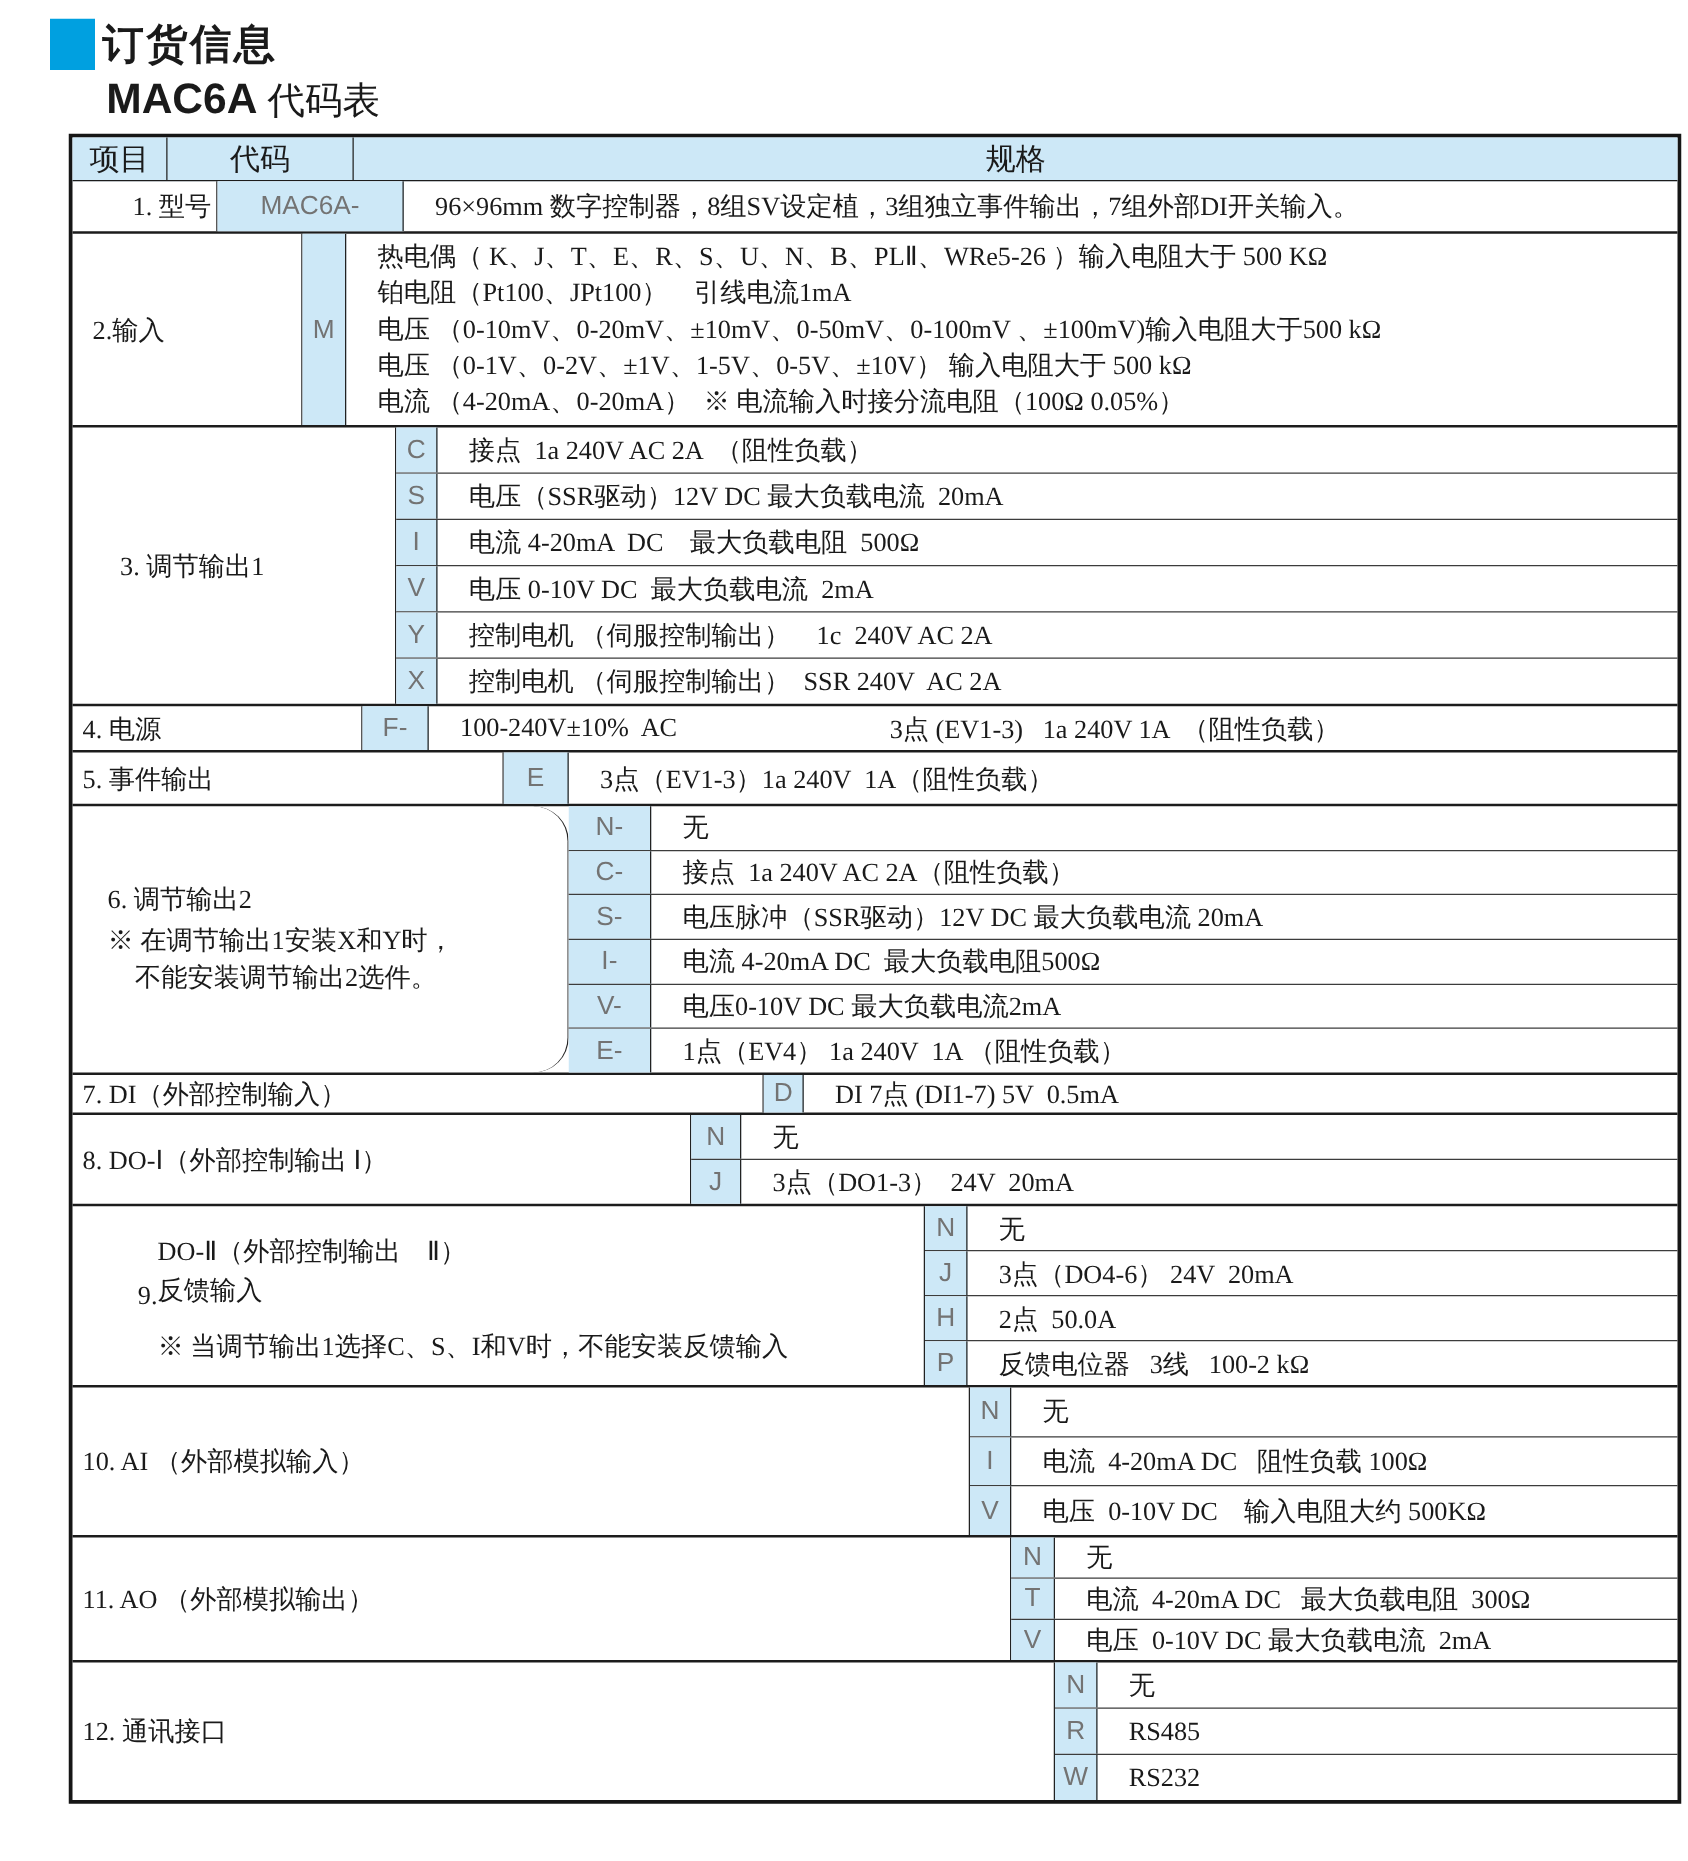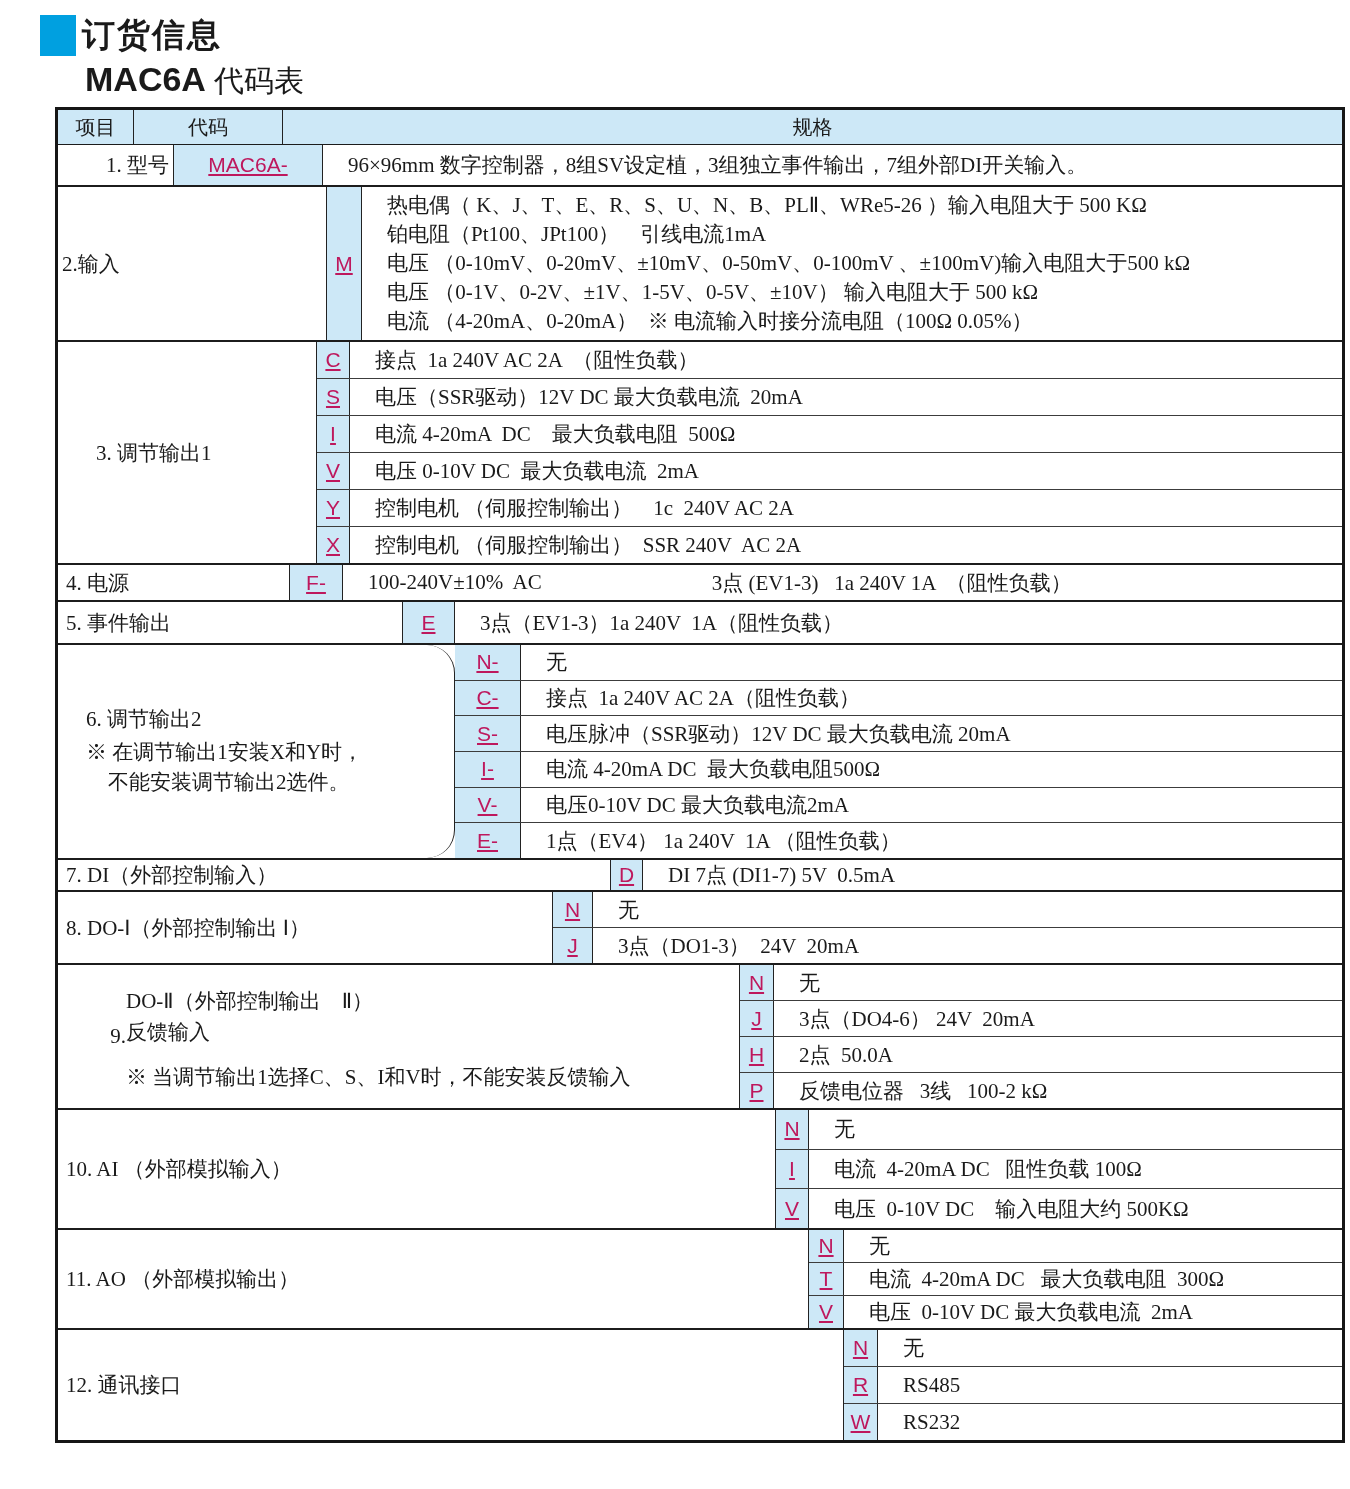--- a/index.html
+++ b/index.html
@@ -32,33 +32,33 @@
   .item-lines { padding-top:6px; }
   .item-lines .item-line { line-height:31px; }
   .item-lines .item-line:last-child { margin-top:14px; }
 
   .subrows { flex:1; display:flex; flex-direction:column; }
   .subrow { flex:1; display:flex; min-height:0; }
   .subrow + .subrow { border-top:1px solid #3c3c3c; }
 
   .code-cell { background:#cde8f7; border-right:1px solid #222; display:flex;
                align-items:center; justify-content:center; font-size:21px;
-               font-family:"Liberation Sans", sans-serif; color:#be185d; flex-shrink:0;text-decoration:underline; }
+               font-family:"Liberation Sans", sans-serif; color:#737373; flex-shrink:0; }
   .spec-cell { flex:1; display:flex; align-items:center; padding-left:25px;
                font-family:"Liberation Serif", serif; font-size:21px; white-space:pre;
                overflow:hidden; }
   .spec-extra { margin-left:170px; }
   .spec-lines { display:block; padding:6px 0 6px 0; }
   .spec-lines .spec-line { line-height:29px; white-space:pre; }
 
   
   .header-row { display:flex; background:#cde8f7; height:35px;
                 border-bottom:1px solid #1c1c1c; font-family:"Liberation Serif", serif; }
   .header-row .hcell { display:flex; align-items:center; justify-content:center;
-                       font-size:20px;font-family:Liberation Serif, serif; }
+                       font-size:24px;font-family:Liberation Serif, serif; }
   .header-row .h-item { width:76px; border-right:1px solid #222; }
   .header-row .h-code { width:149px; border-right:1px solid #222; }
   .header-row .h-spec { flex:1; }
 </style>
 </head>
 <body>
 
 <div id="page">
 
   <div id="section-head">
@@ -80,21 +80,21 @@
         <div class="trow" style="height: 40px; margin-left: 40px;">
           <div class="item-cell" style="width: 76px; padding-left: 8px;"><div class="item-label">1. 型号</div></div>
           <div class="subrows">
             <div class="subrow">
               <div class="code-cell" style="width:149px">MAC6A-</div>
               <div class="spec-cell"><span>96×96mm 数字控制器，8组SV设定植，3组独立事件输出，7组外部DI开关输入。</span></div>
             </div>
           </div>
         </div>
         <div class="trow" style="height: 155px;">
-          <div class="item-cell" style="width: 269px; padding-left: 4px;"><div class="item-label">2.输入</div></div>
+          <div class="item-cell" style="width: 184px; padding-left: 16px;"><div class="item-label">2.输入</div></div>
           <div class="subrows">
             <div class="subrow">
               <div class="code-cell" style="width:35px">M</div>
               <div class="spec-cell"><div class="spec-lines"><div class="spec-line">热电偶（ K、J、T、E、R、S、U、N、B、PLⅡ、WRe5-26 ）输入电阻大于 500 KΩ</div><div class="spec-line">铂电阻（Pt100、JPt100）    引线电流1mA</div><div class="spec-line">电压 （0-10mV、0-20mV、±10mV、0-50mV、0-100mV 、±100mV)输入电阻大于500 kΩ</div><div class="spec-line">电压 （0-1V、0-2V、±1V、1-5V、0-5V、±10V） 输入电阻大于 500 kΩ</div><div class="spec-line">电流 （4-20mA、0-20mA）  ※ 电流输入时接分流电阻（100Ω 0.05%）</div></div></div>
             </div>
           </div>
         </div>
         <div class="trow" style="height: 223px;">
           <div class="item-cell" style="width: 259px; padding-left: 38px;"><div class="item-label">3. 调节输出1</div></div>
           <div class="subrows">

